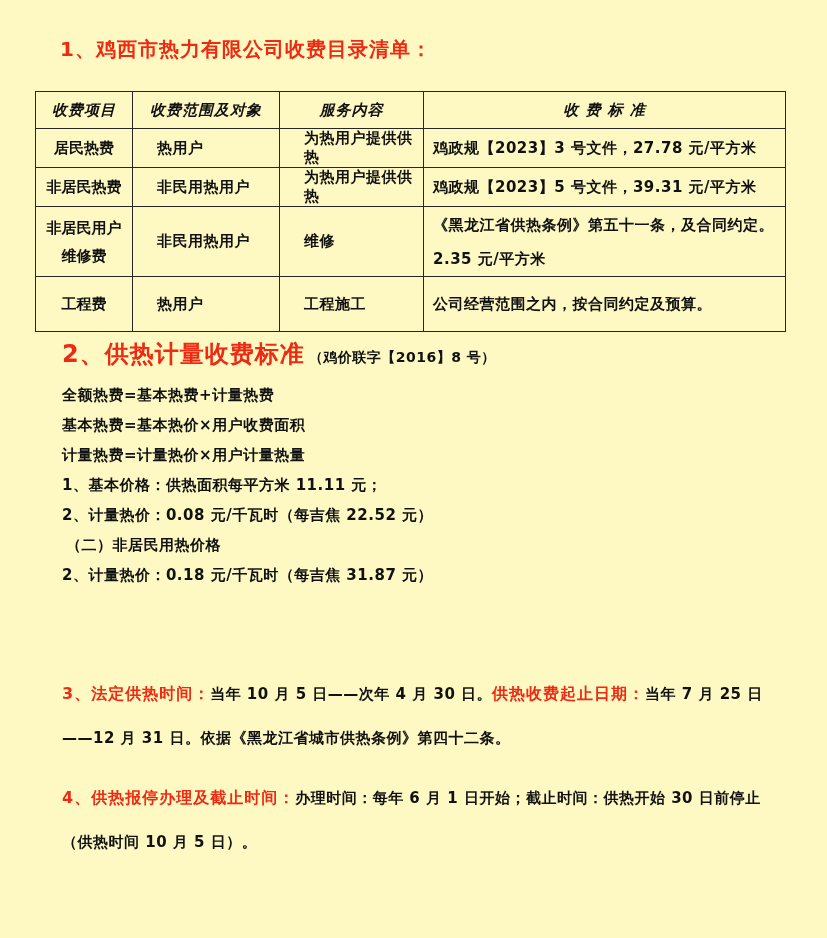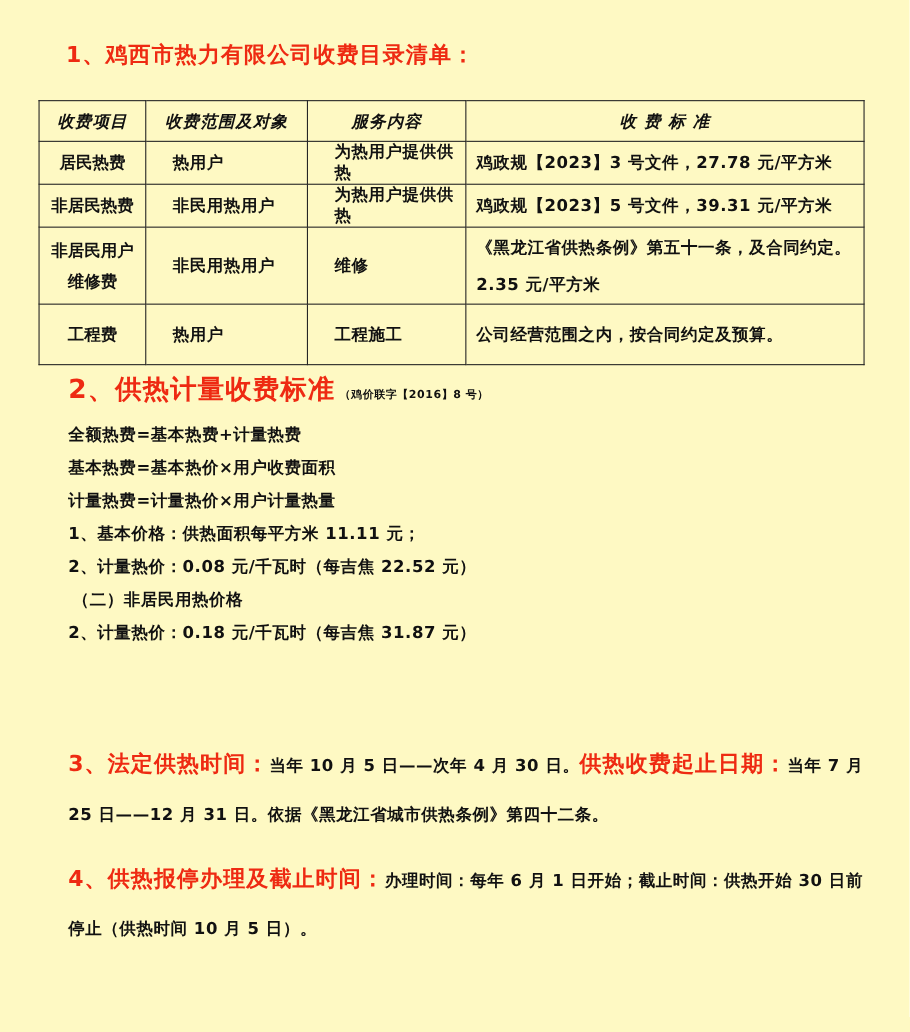--- a/index.html
+++ b/index.html
@@ -84,21 +84,21 @@
     gap:4px;
     margin:0 0 10px 0;
   }
   .s2-heading .h-red{
     color:var(--red);
     font-size:24px;
     letter-spacing:1px;
   }
   .s2-heading .h-note{
     color:var(--ink);
-    font-size:10px;
+    font-size:14px;
     letter-spacing:0.5px;
   }
   .s2-line{
     font-size:15px;
     line-height:30px;
     letter-spacing:0.5px;
     margin:0;
   }
   .s2-sub{padding-left:4px;}
   
@@ -108,21 +108,21 @@
     width:726px;
     margin:0;
     font-size:15px;
     line-height:44px;
     letter-spacing:0.5px;
   }
   .section3{top:672px;}
   .section4{top:776px;}
   .red-big{
     color:var(--red);
-    font-size:20px;
+    font-size:16px;
     letter-spacing:1px;
   }
 </style>
 </head>
 <body>
 
 <div class="page">
 
   <h1 class="title1">1、鸡西市热力有限公司收费目录清单：</h1>
 

